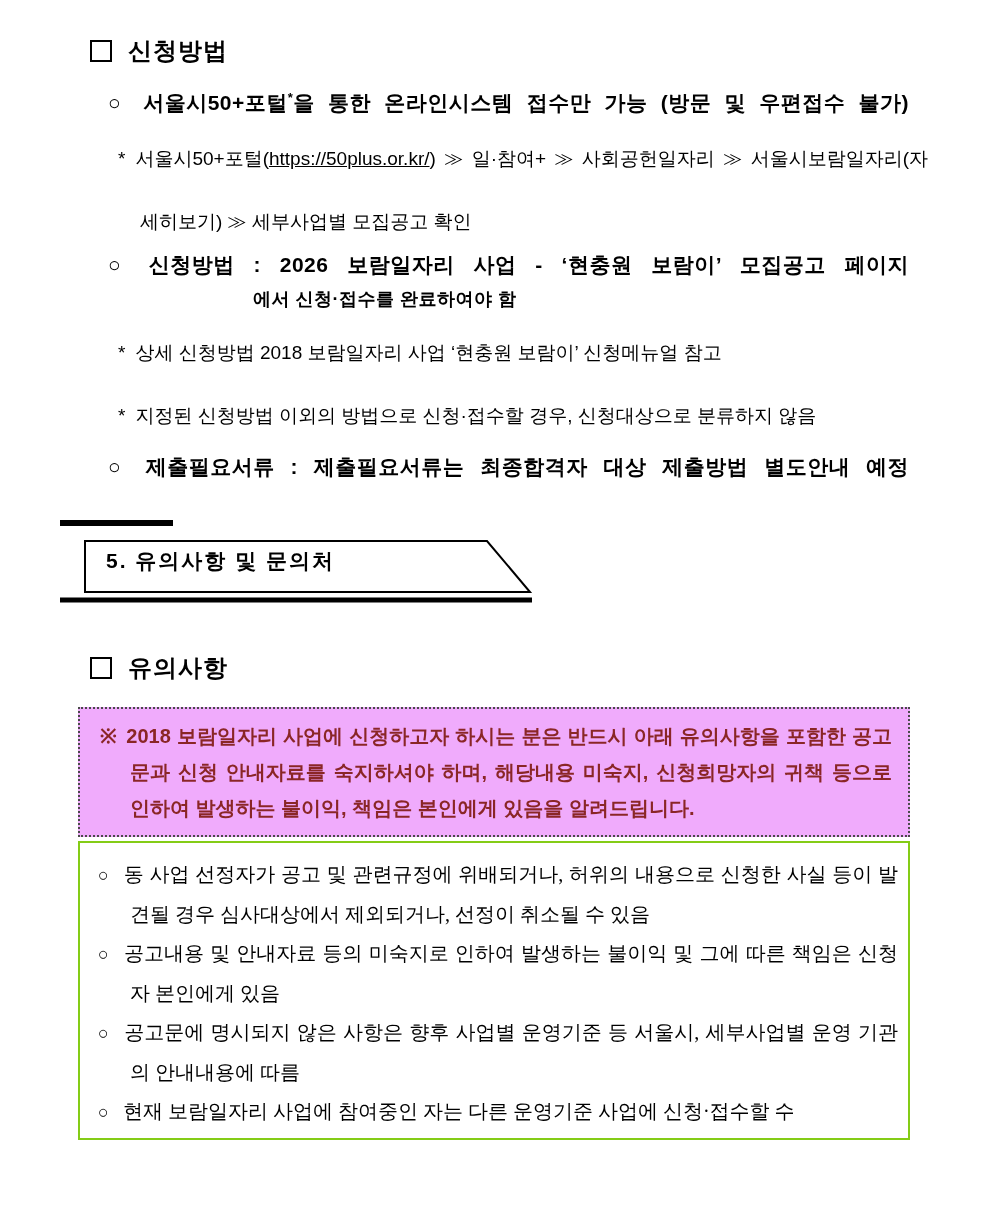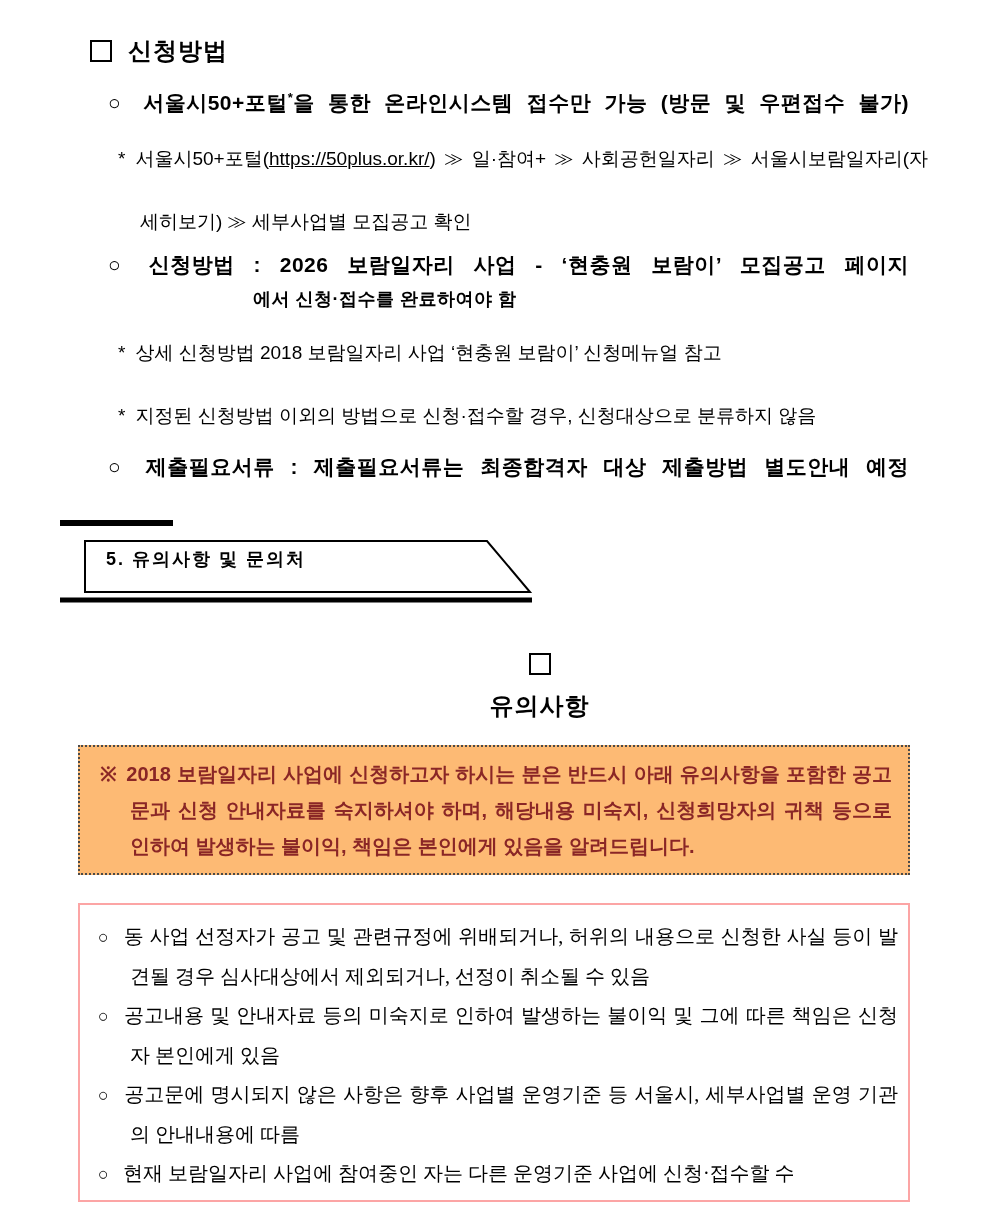--- a/index.html
+++ b/index.html
@@ -6,21 +6,21 @@
   .page {
     position:relative; width:989px; height:1215px; background:#ffffff;
     overflow:hidden; color:#000;
     font-family:"Liberation Sans", sans-serif;
   }
   
   .h { display:flex; align-items:center; gap:16px; margin-left:90px;
        font-size:24px; font-weight:bold; letter-spacing:1px; line-height:30px; }
   .h .sq { width:18px; height:18px; border:2px solid #000; flex:0 0 auto; background:#fff; }
   .heading1 { padding-top:36px; }
-  .heading2 { margin-top:42px;flex-direction:column; }
+  .heading2 { margin-top:42px; }
 
   
   .mainb { font-size:21px; font-weight:bold; margin-left:108px; margin-right:80px;
            padding-left:40px; text-indent:-40px; line-height:24px; letter-spacing:0.5px; }
   .mainb .mk { font-weight:normal; margin-right:15px; }
   .stretchlast { text-align:justify; text-align-last:justify; }
   .mt-b1 { margin-top:20px; }
   .mt-b3 { margin-top:8px; }
   sup.star { font-size:13px; vertical-align:super; }
 
@@ -30,32 +30,32 @@
   .note .mk { margin-right:10px; }
   .mt-n1 { margin-top:12px; }
   .link { text-decoration:underline; }
 
   .b2wrap { margin-top:0; }
   .b2line2 { font-size:18px; font-weight:bold; margin-left:253px; line-height:44px; letter-spacing:0.5px; }
 
   
   .banner { position:relative; margin:40px 0 0 60px; width:478px; height:92px; }
   .banner svg { position:absolute; left:0; top:0; }
-  .banner .btext { position:absolute; left:46px; top:28px; font-size:18px;
+  .banner .btext { position:absolute; left:46px; top:28px; font-size:21px;
                    font-weight:bold; letter-spacing:2px; white-space:nowrap; }
 
   
-  .notice { margin:24px 79px 0 78px; background:#fdba74; border:2px dotted #4a4a4a;
+  .notice { margin:24px 79px 0 78px; background:#f0abfc; border:2px dotted #4a4a4a;
             padding:9px 16px 9px 20px; color:#8a2626; font-size:20px; font-weight:bold;
             line-height:36px; }
   .notice .inner { padding-left:30px; text-indent:-30px; text-align:justify; }
   .notice .mk { margin-right:9px; }
 
   
-  .bigbox { margin:28px 79px 0 78px; border:2px solid #fca5a5;
+  .bigbox { margin:4px 79px 0 78px; border:2px solid #84cc16;
             padding:12px 10px 6px 18px;
             font-family:"Liberation Serif", serif; font-size:20px; line-height:39px; }
   .item { padding-left:32px; text-indent:-32px; text-align:justify; margin:0; }
   .item .mk { margin-right:14px; font-family:"Liberation Sans", sans-serif; font-size:18px; }
 </style>
 </head>
 <body>
 
 <div class="page">
 

